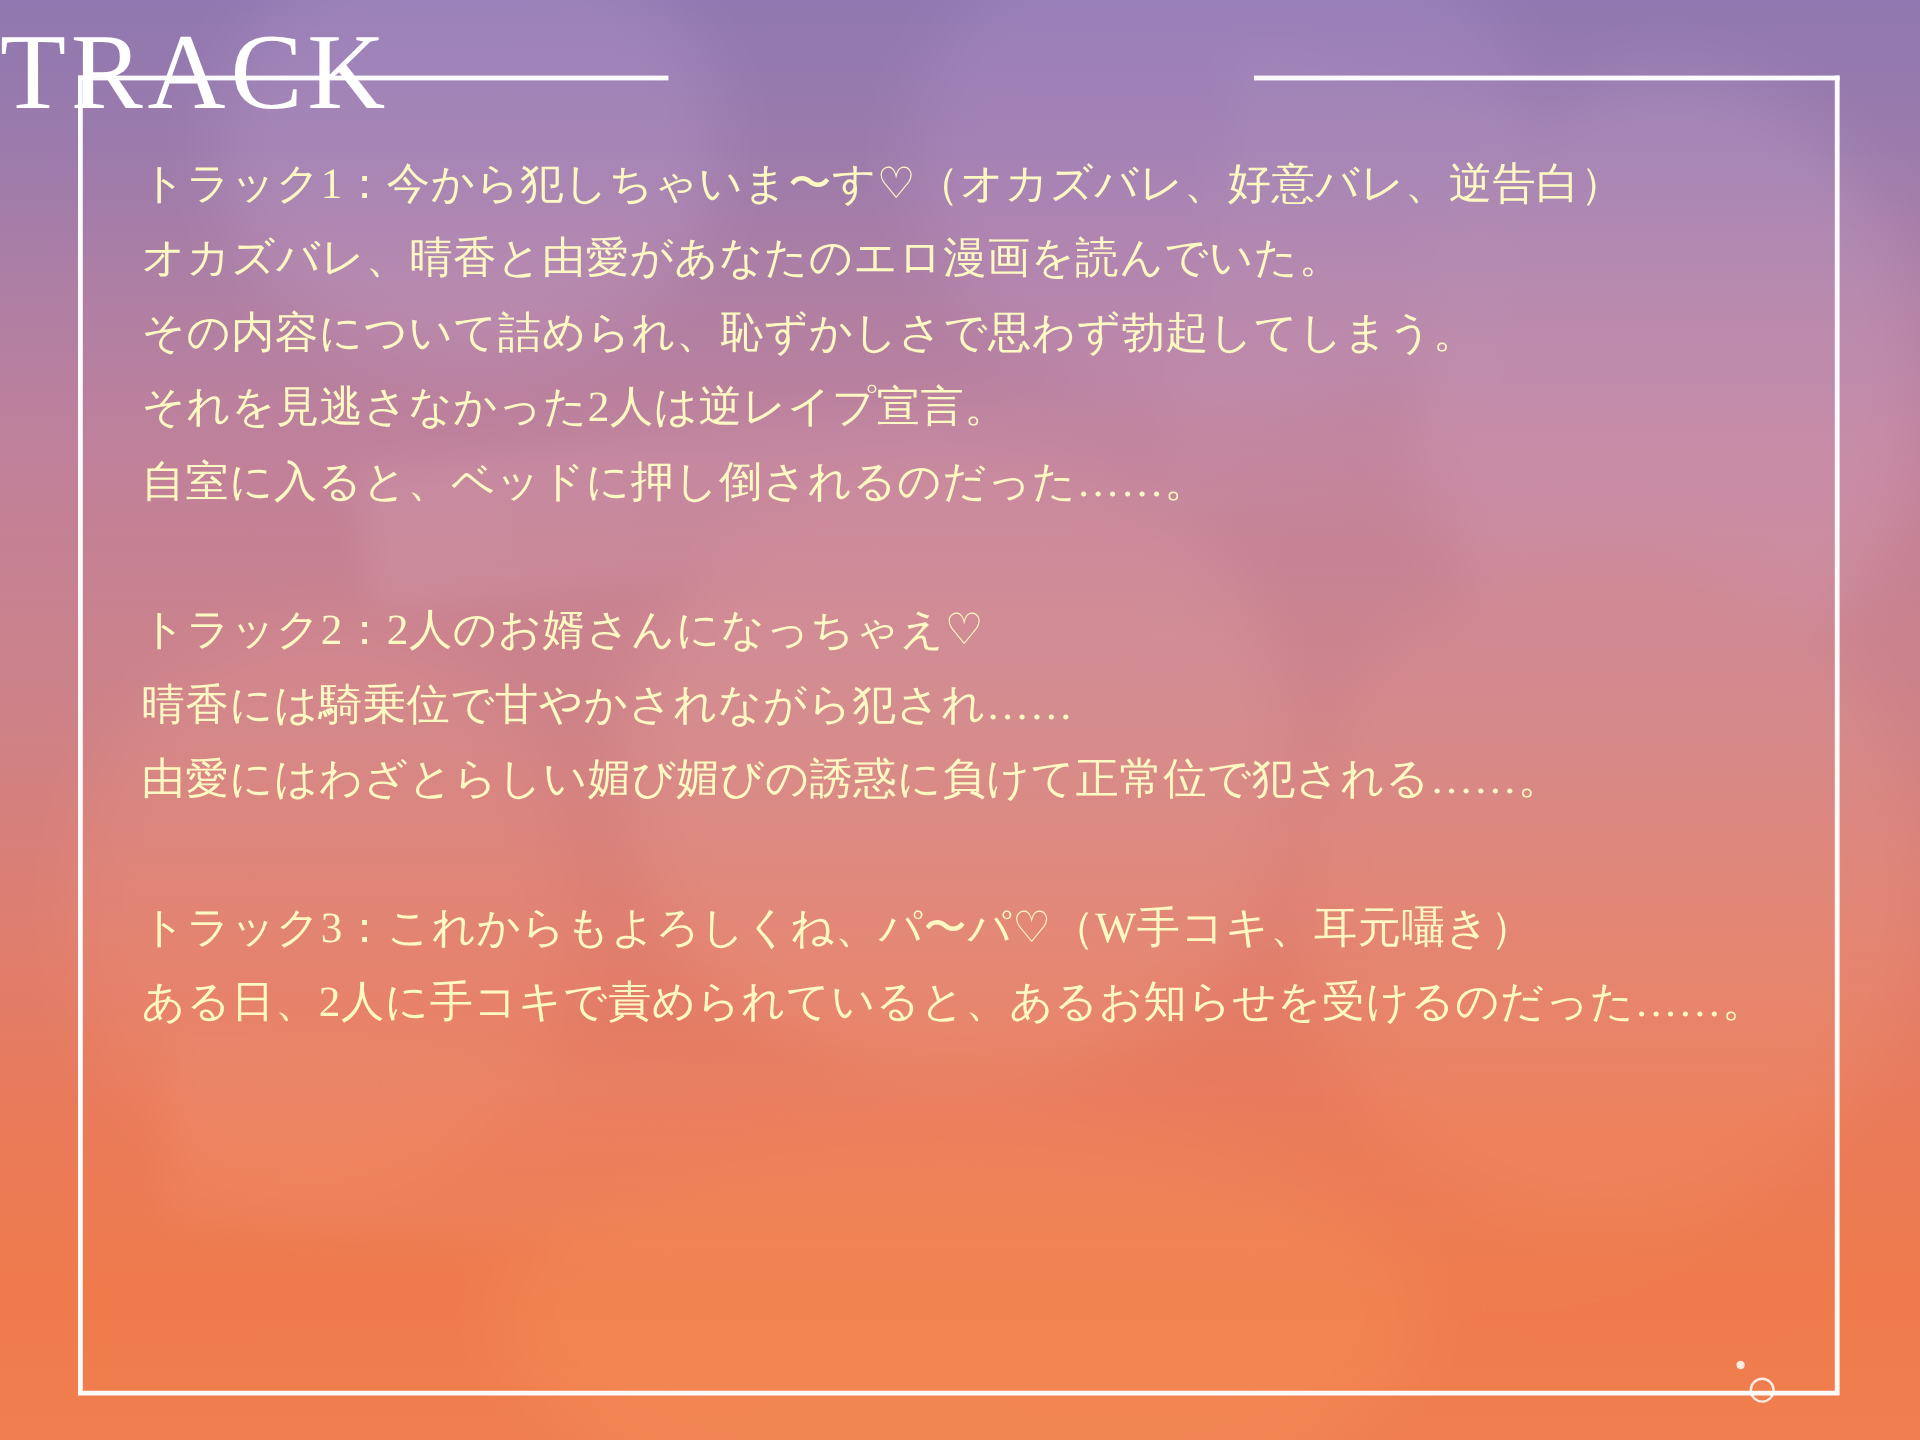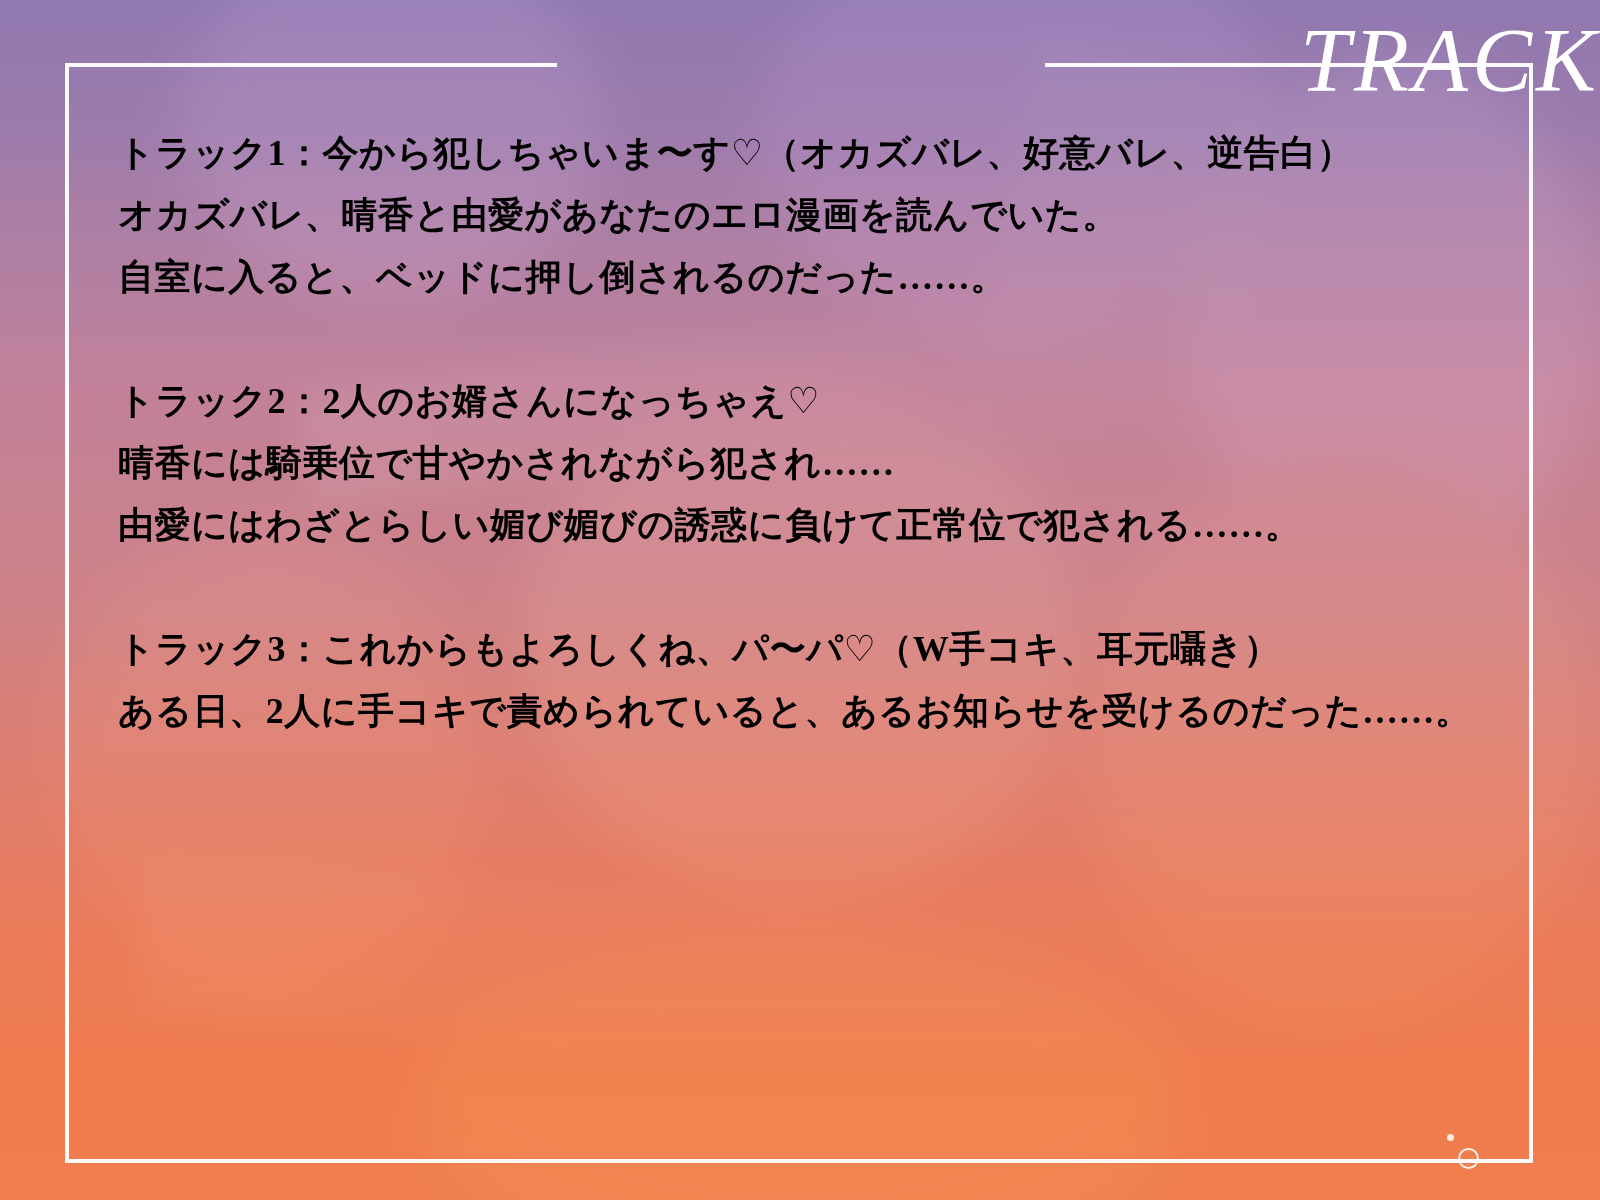--- a/index.html
+++ b/index.html
@@ -83,44 +83,42 @@
     height: 4px;
     background: rgba(255,255,255,.96);
   }
 
   
   .title {
     position: absolute;
     left: 0;
     right: 0;
     top: 14px;
-    text-align: right;
+    text-align: left;
     color: #ffffff;
     font-family: "Liberation Serif", "DejaVu Serif", serif;
     font-size: 90px;
     line-height: 1.05;
     letter-spacing: 4px;
     font-weight: 400;
     white-space: nowrap;
-    font-style: italic;
   }
 
   
   .body-text {
     position: absolute;
     left: 118px;
     top: 122px;
     width: 1400px;
-    color: #000000;
+    color: #fef9c3;
     font-family: "Liberation Serif", "DejaVu Serif", serif;
     font-size: 36px;
     line-height: 62px;
     letter-spacing: .5px;
     white-space: nowrap;
-    font-weight: bold;
   }
   .line { display: block; height: 62px; }
   .line.indent-1 { padding-left: 14px; }
   .line.indent-2 { padding-left: 34px; }
   .spacer { display: block; height: 62px; }
 
   
   .dot-sm {
     position: absolute;
     width: 7px; height: 7px;
@@ -157,20 +155,22 @@
   <div class="frame"></div>
   <div class="frame-top-left"></div>
   <div class="frame-top-right"></div>
 
   <div class="title">TRACK</div>
 
   <div class="body-text">
 
     <span class="line">トラック1：今から犯しちゃいま〜す♡（オカズバレ、好意バレ、逆告白）</span>
     <span class="line">オカズバレ、晴香と由愛があなたのエロ漫画を読んでいた。</span>
+    <span class="line">その内容について詰められ、恥ずかしさで思わず勃起してしまう。</span>
+    <span class="line">それを見逃さなかった2人は逆レイプ宣言。</span>
     <span class="line">自室に入ると、ベッドに押し倒されるのだった……。</span>
 
     <span class="spacer"></span>
 
     <span class="line">トラック2：2人のお婿さんになっちゃえ♡</span>
     <span class="line">晴香には騎乗位で甘やかされながら犯され……</span>
     <span class="line">由愛にはわざとらしい媚び媚びの誘惑に負けて正常位で犯される……。</span>
 
     <span class="spacer"></span>
 

